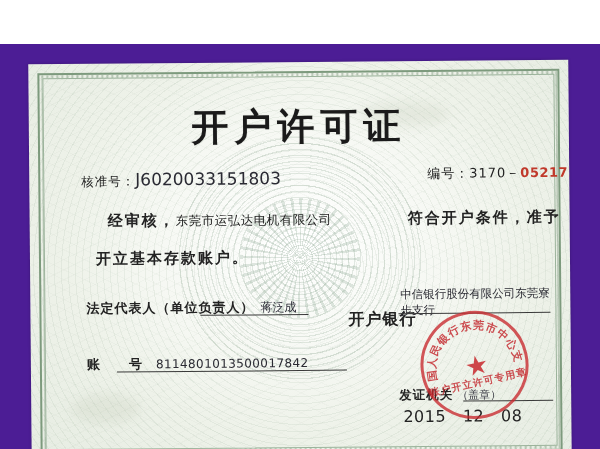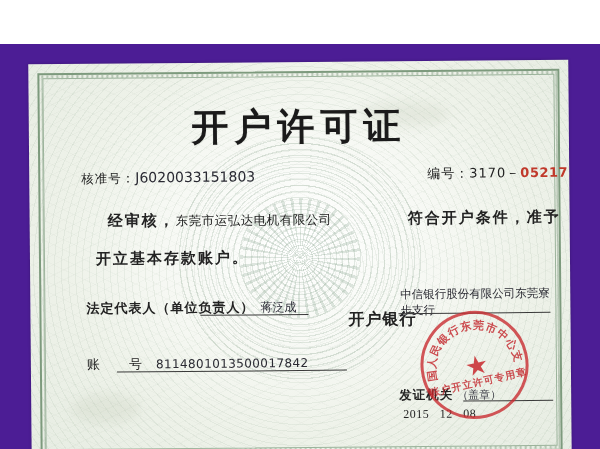--- a/index.html
+++ b/index.html
@@ -158,21 +158,21 @@
     white-space: nowrap;
   }
 
   .label-bold {
     font-weight: normal;
     letter-spacing: 1px;
   }
   .handwritten {
     font-family: "DejaVu Sans", sans-serif;
     color: #2a2a33;
-    font-size: 14px;
+    font-size: 17px;
   }
 
   #approval-no {
     left: 52px;
     top: 106px;
   }
   #serial-block {
     left: 398px;
     top: 104px;
     font-size: 13px;
@@ -262,21 +262,21 @@
     width: 152px;
     border-bottom: 1px solid #3a3a3a;
   }
 
   #account {
     left: 56px;
     top: 292px;
     font-size: 13px;
   }
   #account .lead {
-    font-weight: normal;
+    font-weight: bold;
     letter-spacing: 8px;
   }
   #account .value {
     font-size: 12px;
     margin-left: 6px;
     letter-spacing: 0.4px;
     color: #2b2b33;
   }
   #account-underline {
     position: absolute;
@@ -304,23 +304,22 @@
     position: absolute;
     left: 432px;
     top: 340px;
     width: 90px;
     border-bottom: 1px solid #3a3a3a;
   }
 
   #date-line {
     left: 372px;
     top: 346px;
-    font-size: 12px;
+    font-size: 16px;
     letter-spacing: 0.5px;
-    font-family: Liberation Serif, serif;
   }
   #date-units {
     left: 404px;
     top: 362px;
     font-size: 12px;
     letter-spacing: 20px;
   }
 
   
   #seal {

